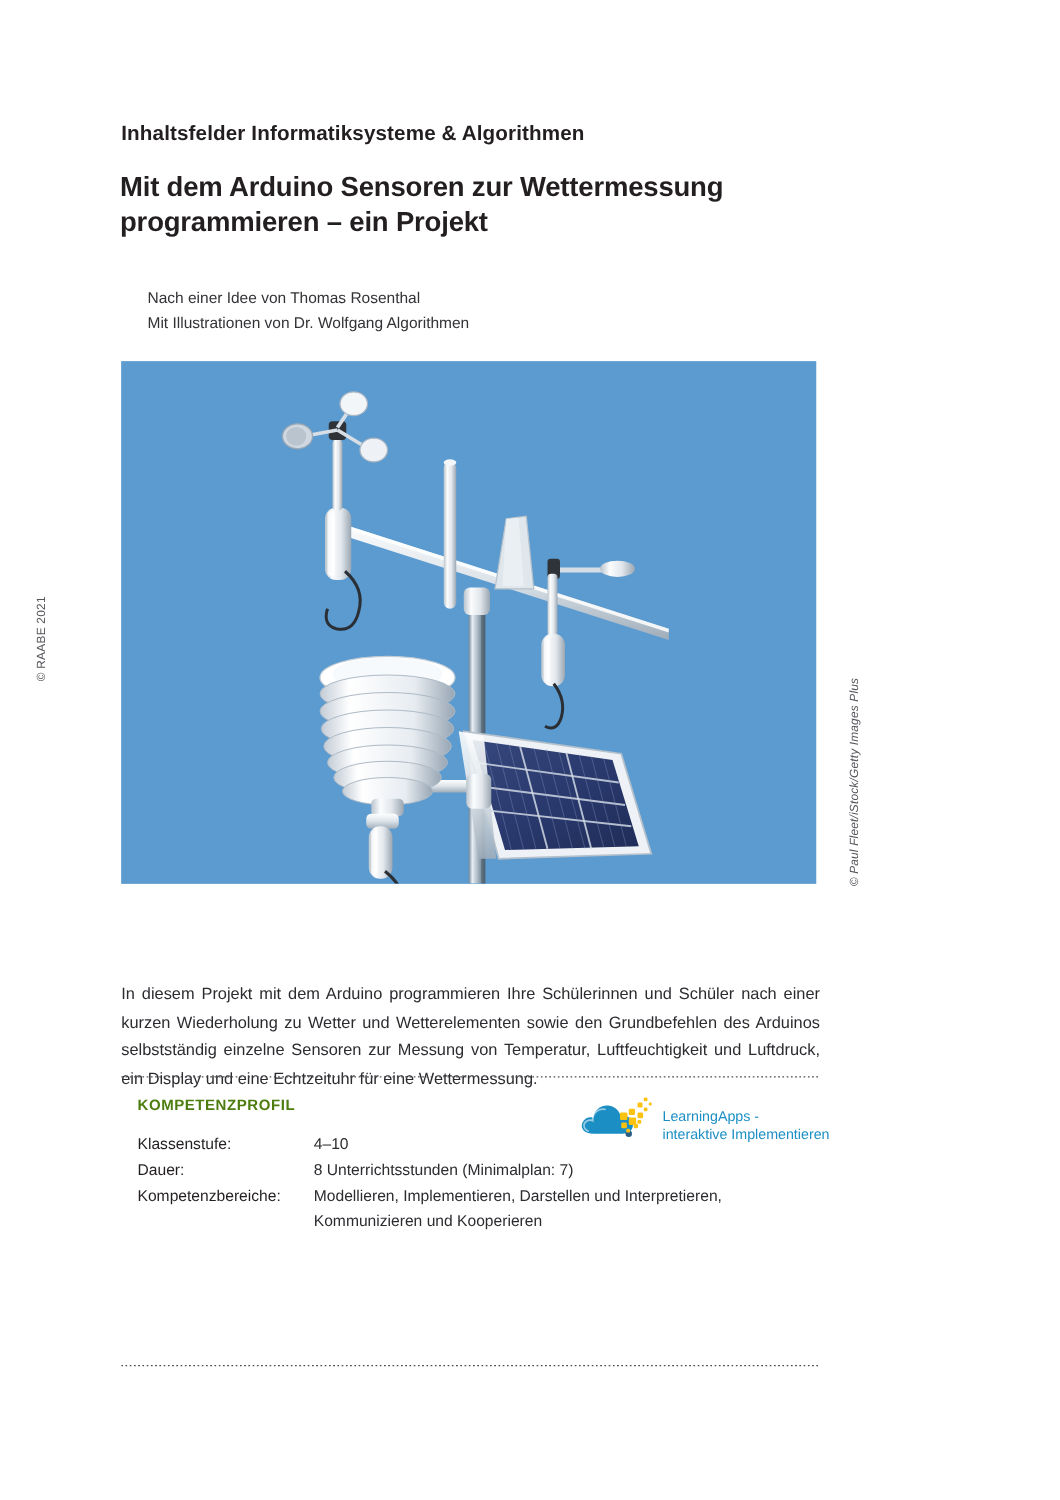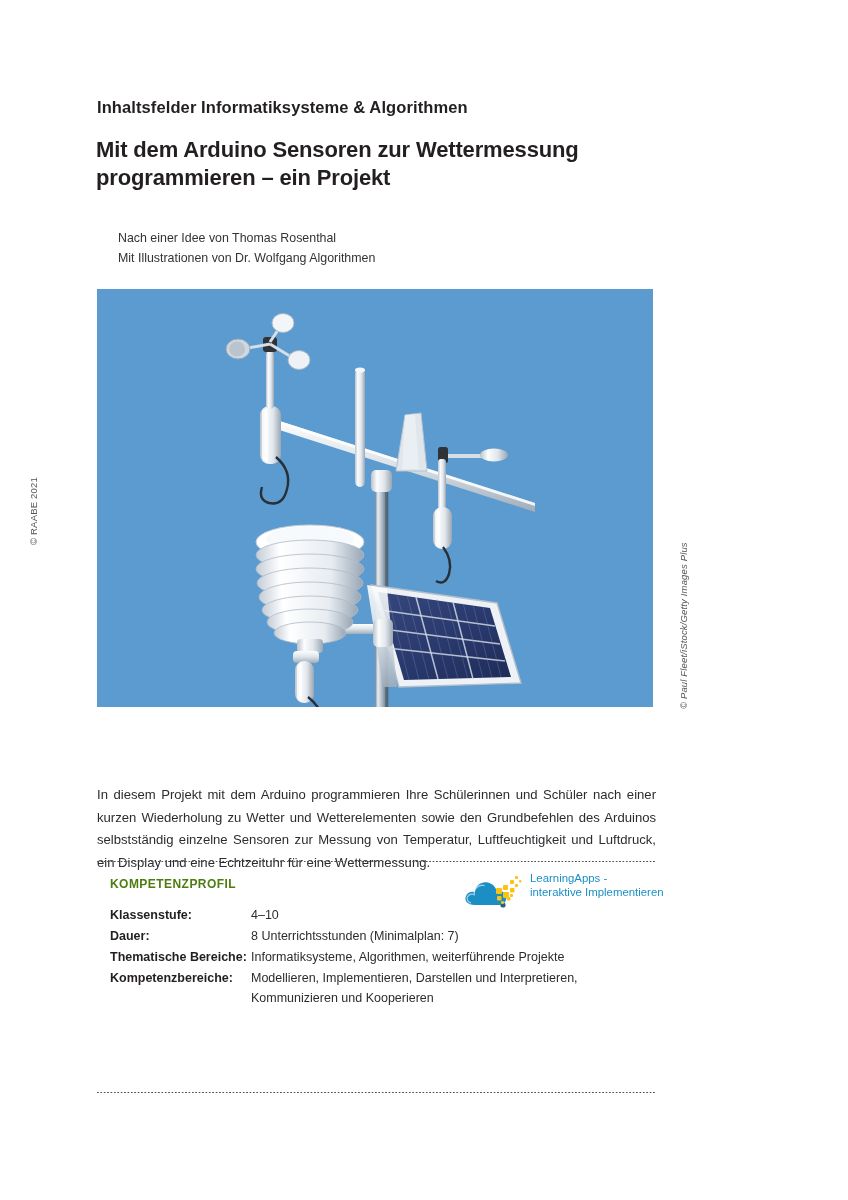--- a/index.html
+++ b/index.html
@@ -76,29 +76,29 @@
   .kp-table {
     position: absolute; left: 110px; top: 905px; width: 546px;
     border-collapse: collapse;
   }
   .kp-table td {
     font-size: 12.5px; line-height: 1.60;
     vertical-align: top; color: #2c2b30;
     padding: 0 0 1px 0;
   }
   .kp-table td.lbl {
-    font-weight: 700; white-space: nowrap; width: 141px; color: #231f20;
+    font-weight: 400; white-space: nowrap; width: 141px; color: #231f20;
   }
   .kp-table td.val { padding-left: 0; }
 
   
   .la-logo {
     position: absolute; left: 463px; top: 872px;
     width: 195px; height: 44px;
-    display: flex; align-items: flex-start; gap: 5px;
+    display: flex; align-items: flex-end; gap: 5px;
   }
   .la-mark { width: 62px; height: 42px; flex: 0 0 auto; }
   .la-text {
     font-size: 11.4px; line-height: 1.22; color: #1b8fc4; white-space: nowrap;
   }
 </style>
 </head>
 <body>
 
 <div class="page">
@@ -304,23 +304,19 @@
     <tbody>
       <tr>
         <td class="lbl">Klassenstufe:</td>
         <td class="val">4–10</td>
       </tr>
       <tr>
         <td class="lbl">Dauer:</td>
         <td class="val">8 Unterrichtsstunden (Minimalplan: 7)</td>
       </tr>
       <tr>
-        <td class="lbl">Thematische Bereiche:</td>
-        <td class="val">Informatiksysteme, Algorithmen, weiterführende Projekte</td>
-      </tr>
-      <tr>
         <td class="lbl">Kompetenzbereiche:</td>
         <td class="val">Modellieren, Implementieren, Darstellen und Interpretieren, Kommunizieren und Kooperieren</td>
       </tr>
     </tbody>
   </table>
 
 </div>
 
 </body></html>

